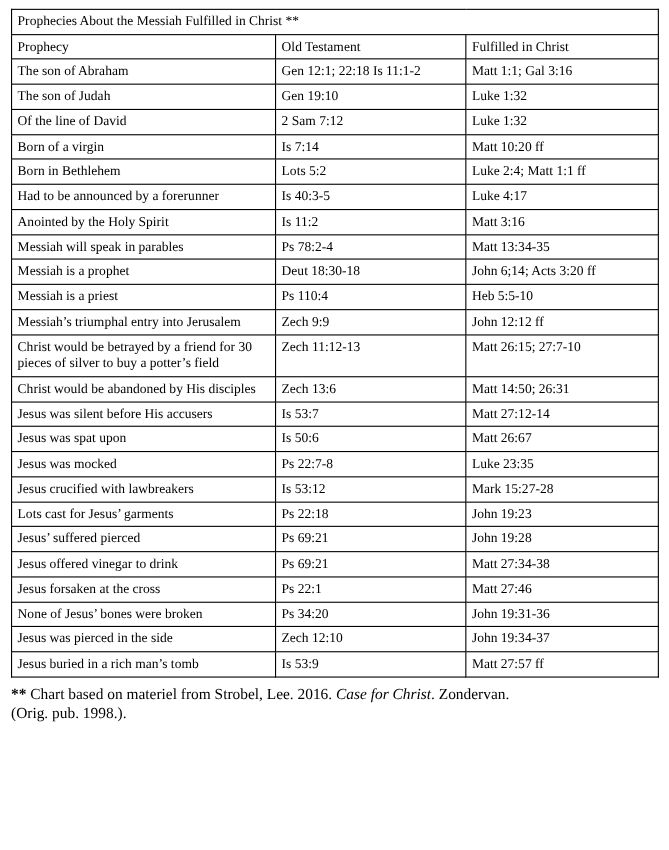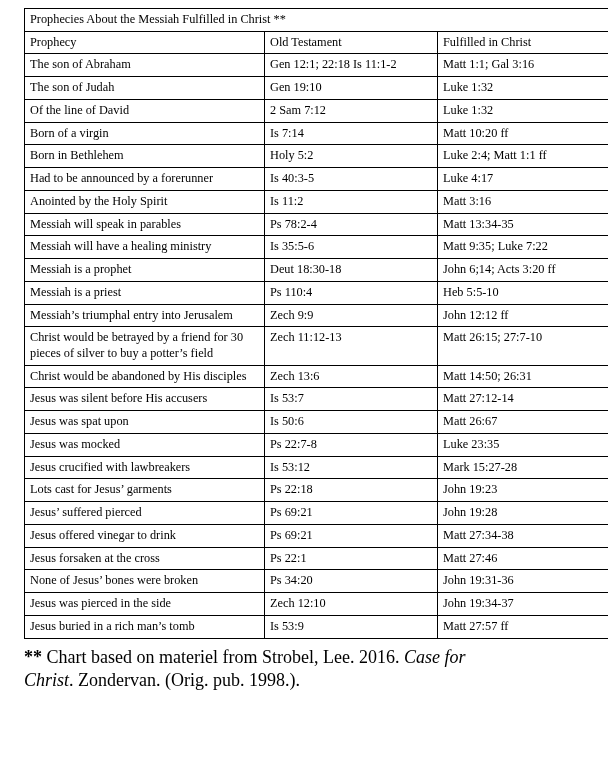--- a/index.html
+++ b/index.html
@@ -11,21 +11,21 @@
     width: 608px;
     height: 773px;
     font-family: "Liberation Serif", serif;
     color: #000000;
   }
   .page {
     position: relative;
     width: 484px;
     height: 773px;
     box-sizing: border-box;
-    padding: 8px 10px 0 24px;
+    padding: 8px 10px 0 10px;
   }
   table.prophecy-table {
     width: 588px;
     border-collapse: collapse;
     table-layout: fixed;
   }
   table.prophecy-table td,
   table.prophecy-table th {
     border: 1px solid #000000;
     padding: 3px 5px 3px 5px;
@@ -45,21 +45,21 @@
   .header-cell {
     font-weight: bold;
     font-size: 12.8px;
     padding: 2px 5px 3px 5px;
   }
   .col-prophecy { width: 240px; }
   .col-ot { width: 173px; }
   .col-nt { width: 175px; }
   .footnote {
     margin-top: 7px;
-    font-size: 18px;
+    font-size: 14px;
     line-height: 1.3;
   }
   .footnote .stars {
     font-weight: bold;
   }
   .footnote .italic {
     font-style: italic;
   }
 </style>
 </head>
@@ -99,44 +99,39 @@
           <td>2 Sam 7:12</td>
           <td>Luke 1:32</td>
         </tr>
         <tr>
           <td>Born of a virgin</td>
           <td>Is 7:14</td>
           <td>Matt 10:20 ff</td>
         </tr>
         <tr>
           <td>Born in Bethlehem</td>
-          <td>Holy 5:2</td>
+          <td>Lots 5:2</td>
           <td>Luke 2:4; Matt 1:1 ff</td>
         </tr>
         <tr>
           <td>Had to be announced by a forerunner</td>
           <td>Is 40:3-5</td>
           <td>Luke 4:17</td>
         </tr>
         <tr>
           <td>Anointed by the Holy Spirit</td>
           <td>Is 11:2</td>
           <td>Matt 3:16</td>
         </tr>
         <tr>
           <td>Messiah will speak in parables</td>
           <td>Ps 78:2-4</td>
           <td>Matt 13:34-35</td>
         </tr>
         <tr>
-          <td>Messiah will have a healing ministry</td>
-          <td>Is 35:5-6</td>
-          <td>Matt 9:35; Luke 7:22</td>
-        </tr>
-        <tr>
           <td>Messiah is a prophet</td>
           <td>Deut 18:30-18</td>
           <td>John 6;14; Acts 3:20 ff</td>
         </tr>
         <tr>
           <td>Messiah is a priest</td>
           <td>Ps 110:4</td>
           <td>Heb 5:5-10</td>
         </tr>
         <tr>

